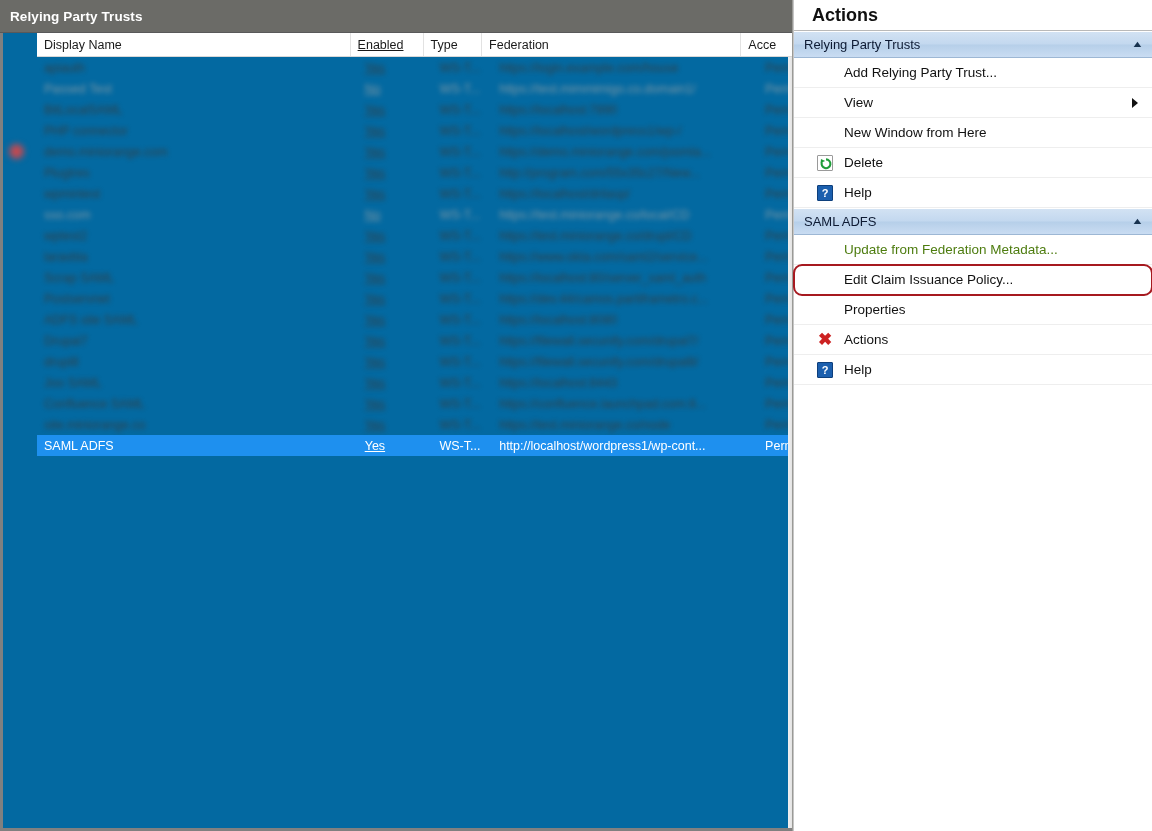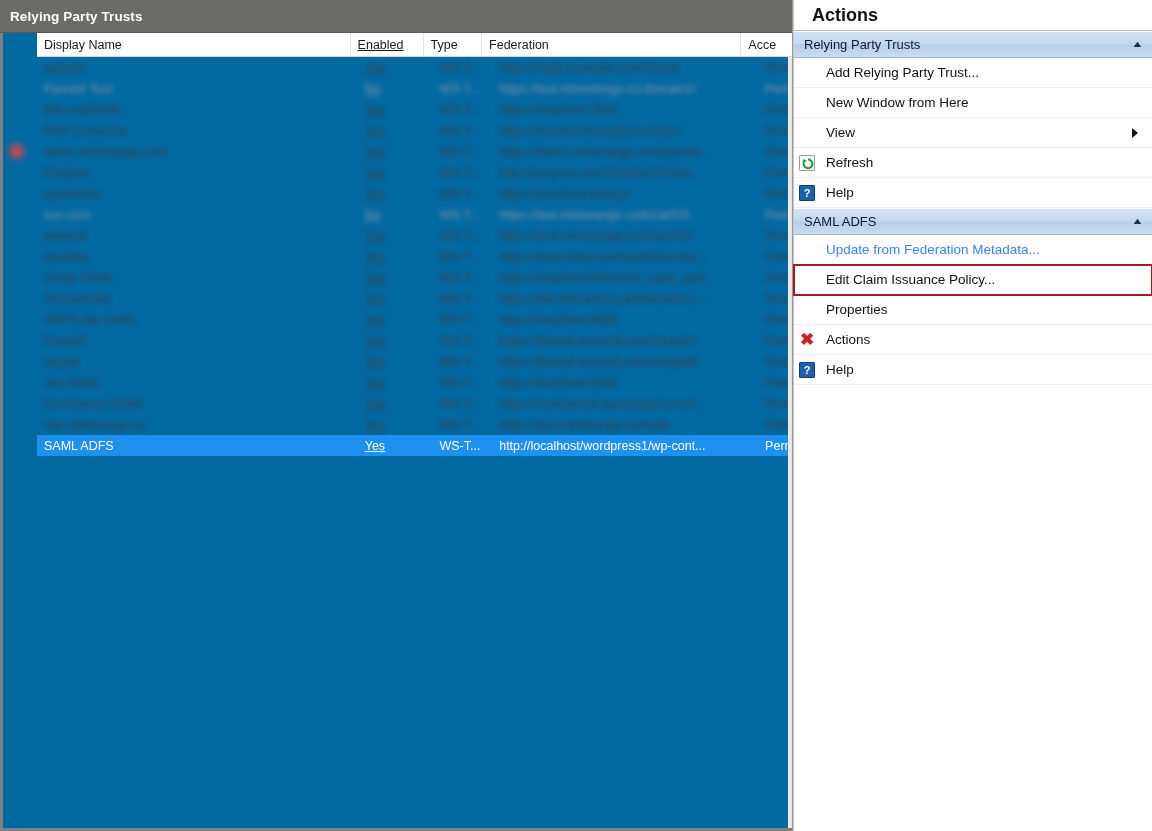--- a/index.html
+++ b/index.html
@@ -178,48 +178,49 @@
     color: #17324f;
     line-height: 1;
     transform: scaleX(1.45);
   }
   .menu { background: #ffffff; }
   .menu-item {
     position: relative;
     height: 30px;
     display: flex;
     align-items: center;
-    padding-left: 3px;
+    padding-left: 21px;
     font-size: 13.5px;
     color: #111111;
     border-bottom: 1px solid #eeeeee;
   }
   .menu-item .ico {
     width: 20px; height: 20px;
     margin-right: 7px;
     flex: 0 0 20px;
     display: flex;
     align-items: center;
     justify-content: center;
   }
   .menu-item .ico.empty { background: none; }
   .menu-item .label { padding-left: 2px; }
-  .menu-item.disabled .label { color: #3b82f6; }
+  .menu-item.disabled .label { color: #4d7c0f; }
   .submenu-arrow {
     position: absolute;
     right: 14px;
     width: 0; height: 0;
     border-left: 6px solid #111111;
     border-top: 5px solid transparent;
     border-bottom: 5px solid transparent;
   }
   .menu-item.highlight {
     outline: 2px solid #a6191f;
     outline-offset: -1px;
     border-bottom-color: transparent;
+    border-radius: 8px;
   }
 
   
   .ico-help {
     width: 16px; height: 16px;
     background: #1b5fae;
     border: 1px solid #0d3f7c;
     color: #ffffff;
     font-size: 11px;
     font-weight: bold;
@@ -433,37 +434,37 @@
           <span>Relying Party Trusts</span>
           <span class="chevron">▲</span>
         </div>
         <div class="menu">
           <div class="menu-item">
             <span class="ico empty"></span>
             <span class="label">Add Relying Party Trust...</span>
           </div>
           <div class="menu-item">
             <span class="ico empty"></span>
-            <span class="label">New Window from Here</span>
-          </div>
-          <div class="menu-item">
-            <span class="ico empty"></span>
             <span class="label">View</span>
             <span class="submenu-arrow"></span>
+          </div>
+          <div class="menu-item">
+            <span class="ico empty"></span>
+            <span class="label">New Window from Here</span>
           </div>
           <div class="menu-item">
             <span class="ico">
               <span class="ico-refresh">
                 <svg width="16" height="16" viewBox="0 0 16 16">
                   <path d="M8 3.4a4.4 4.4 0 1 1-4.1 2.8" fill="none" stroke="#1f9d3a" stroke-width="2.1"></path>
                   <polygon points="3.0,3.0 7.2,5.0 2.6,7.0" fill="#1f9d3a"></polygon>
                 </svg>
               </span>
             </span>
-            <span class="label">Refresh</span>
+            <span class="label">Delete</span>
           </div>
           <div class="menu-item">
             <span class="ico">
               <span class="ico-help">?</span>
             </span>
             <span class="label">Help</span>
           </div>
         </div>
         <div class="section-header">
           <span>SAML ADFS</span>

